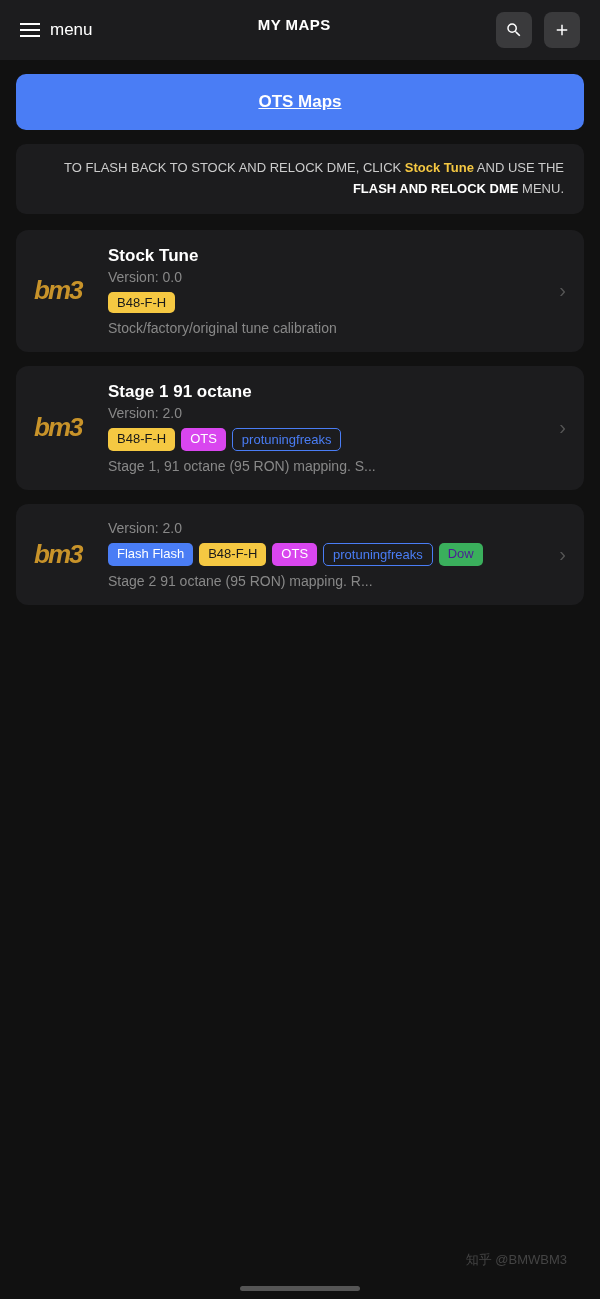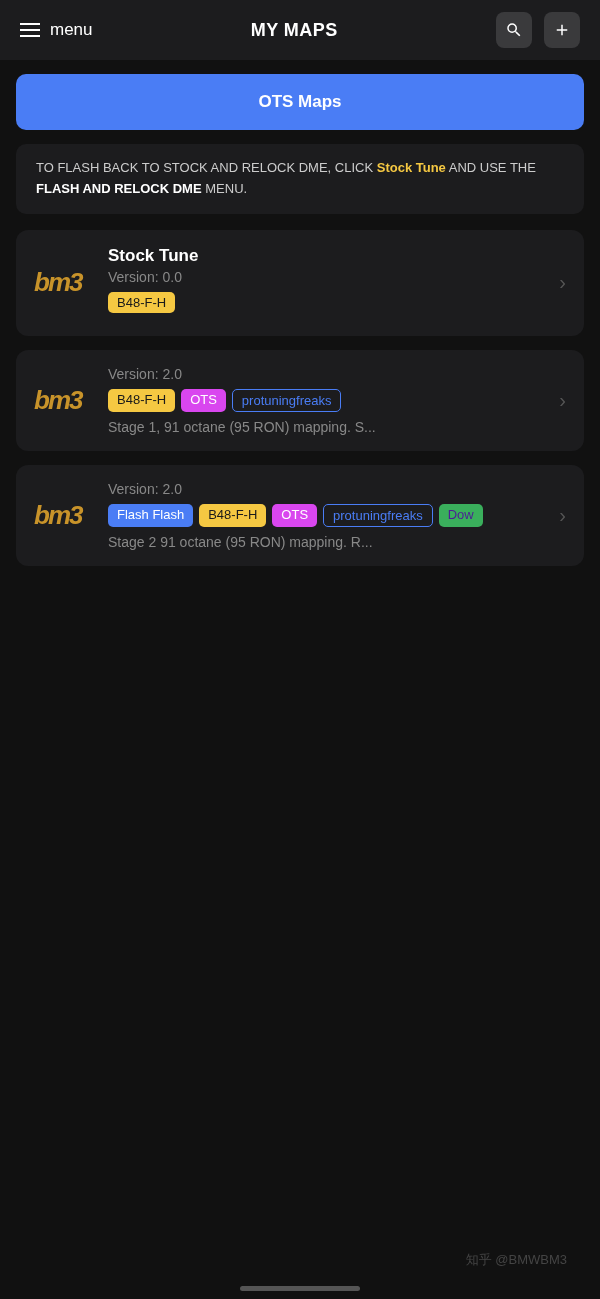--- a/index.html
+++ b/index.html
@@ -10,21 +10,20 @@
       color: #ffffff;
       font-family: -apple-system, BlinkMacSystemFont, 'Helvetica Neue', Arial, sans-serif;
       width: 600px;
       min-height: 1299px;
       position: relative;
     }
 
     
     .header {
       display: flex;
-      align-items: center;
       justify-content: space-between;
       padding: 16px 20px;
       background-color: #1c1c1e;
       height: 60px;
     }
 
     .header-menu {
       display: flex;
       align-items: center;
       gap: 10px;
@@ -43,21 +42,21 @@
       height: 2px;
       background: white;
     }
 
     .header-menu-label {
       font-size: 17px;
       color: #ffffff;
     }
 
     .header-title {
-      font-size: 18px;
+      font-size: 15px;
       font-weight: 600;
       color: #ffffff;
       letter-spacing: 0.5px;
     }
 
     .header-actions {
       display: flex;
       gap: 12px;
       align-items: center;
     }
@@ -76,20 +75,21 @@
 
     .header-btn svg {
       fill: white;
     }
 
     
     .tab-row {
       display: flex;
       padding: 14px 16px;
       gap: 12px;
+      text-decoration: underline;
     }
 
     .tab-btn {
       flex: 1;
       padding: 18px 10px;
       border-radius: 10px;
       border: none;
       font-size: 17px;
       font-weight: 600;
       cursor: pointer;
@@ -103,21 +103,21 @@
     .tab-btn-custom {
       background-color: #f0504a;
     }
 
     
     .notice-banner {
       margin: 0 16px 16px;
       background-color: #1c1c1e;
       border-radius: 10px;
       padding: 14px 20px;
-      text-align: left;
+      text-align: right;
       font-size: 13px;
       line-height: 1.6;
       color: #cccccc;
     }
 
     .notice-banner .link-text {
       color: #f5c842;
       font-weight: 600;
     }
 
@@ -275,27 +275,29 @@
 <div class="maps-list">
 
   <div class="map-card">
     <div class="bm3-logo">bm3</div>
     <div class="map-info">
       <div class="map-title">Stock Tune</div>
       <div class="map-version">Version: 0.0</div>
       <div class="map-tags">
         <span class="tag tag-yellow">B48-F-H</span>
       </div>
+      <div class="map-description">Stock/factory/original tune calibration</div>
     </div>
     <span class="chevron-right">›</span>
   </div>
 
   <div class="map-card">
     <div class="bm3-logo">bm3</div>
     <div class="map-info">
+      <div class="map-title">Stage 1 91 octane</div>
       <div class="map-version">Version: 2.0</div>
       <div class="map-tags">
         <span class="tag tag-yellow">B48-F-H</span>
         <span class="tag tag-orange">OTS</span>
         <span class="tag tag-blue-outline">protuningfreaks</span>
       </div>
       <div class="map-description">Stage 1, 91 octane (95 RON) mapping. S...</div>
     </div>
     <span class="chevron-right">›</span>
   </div>

